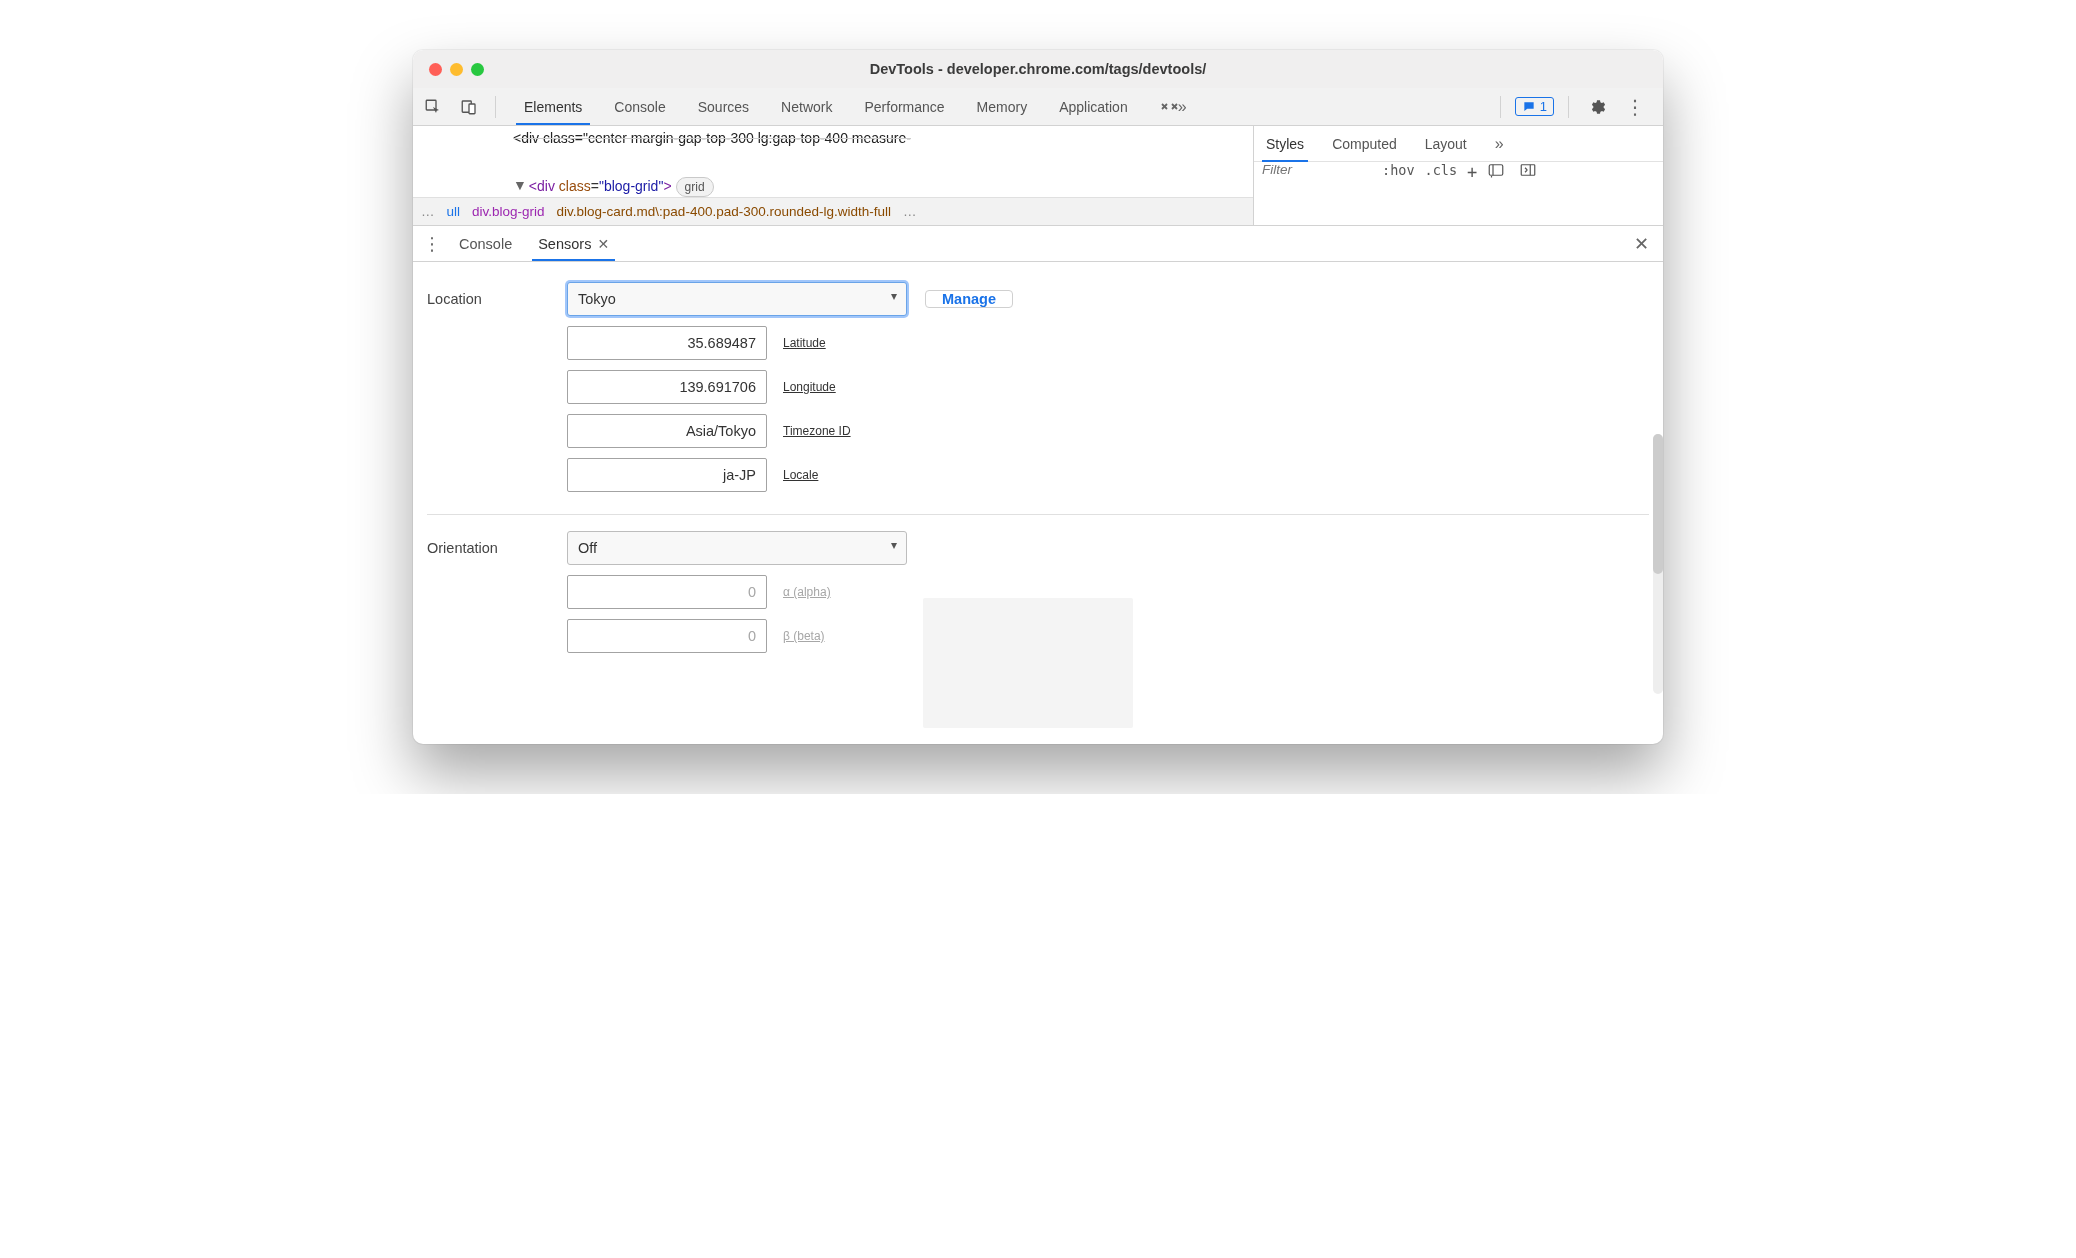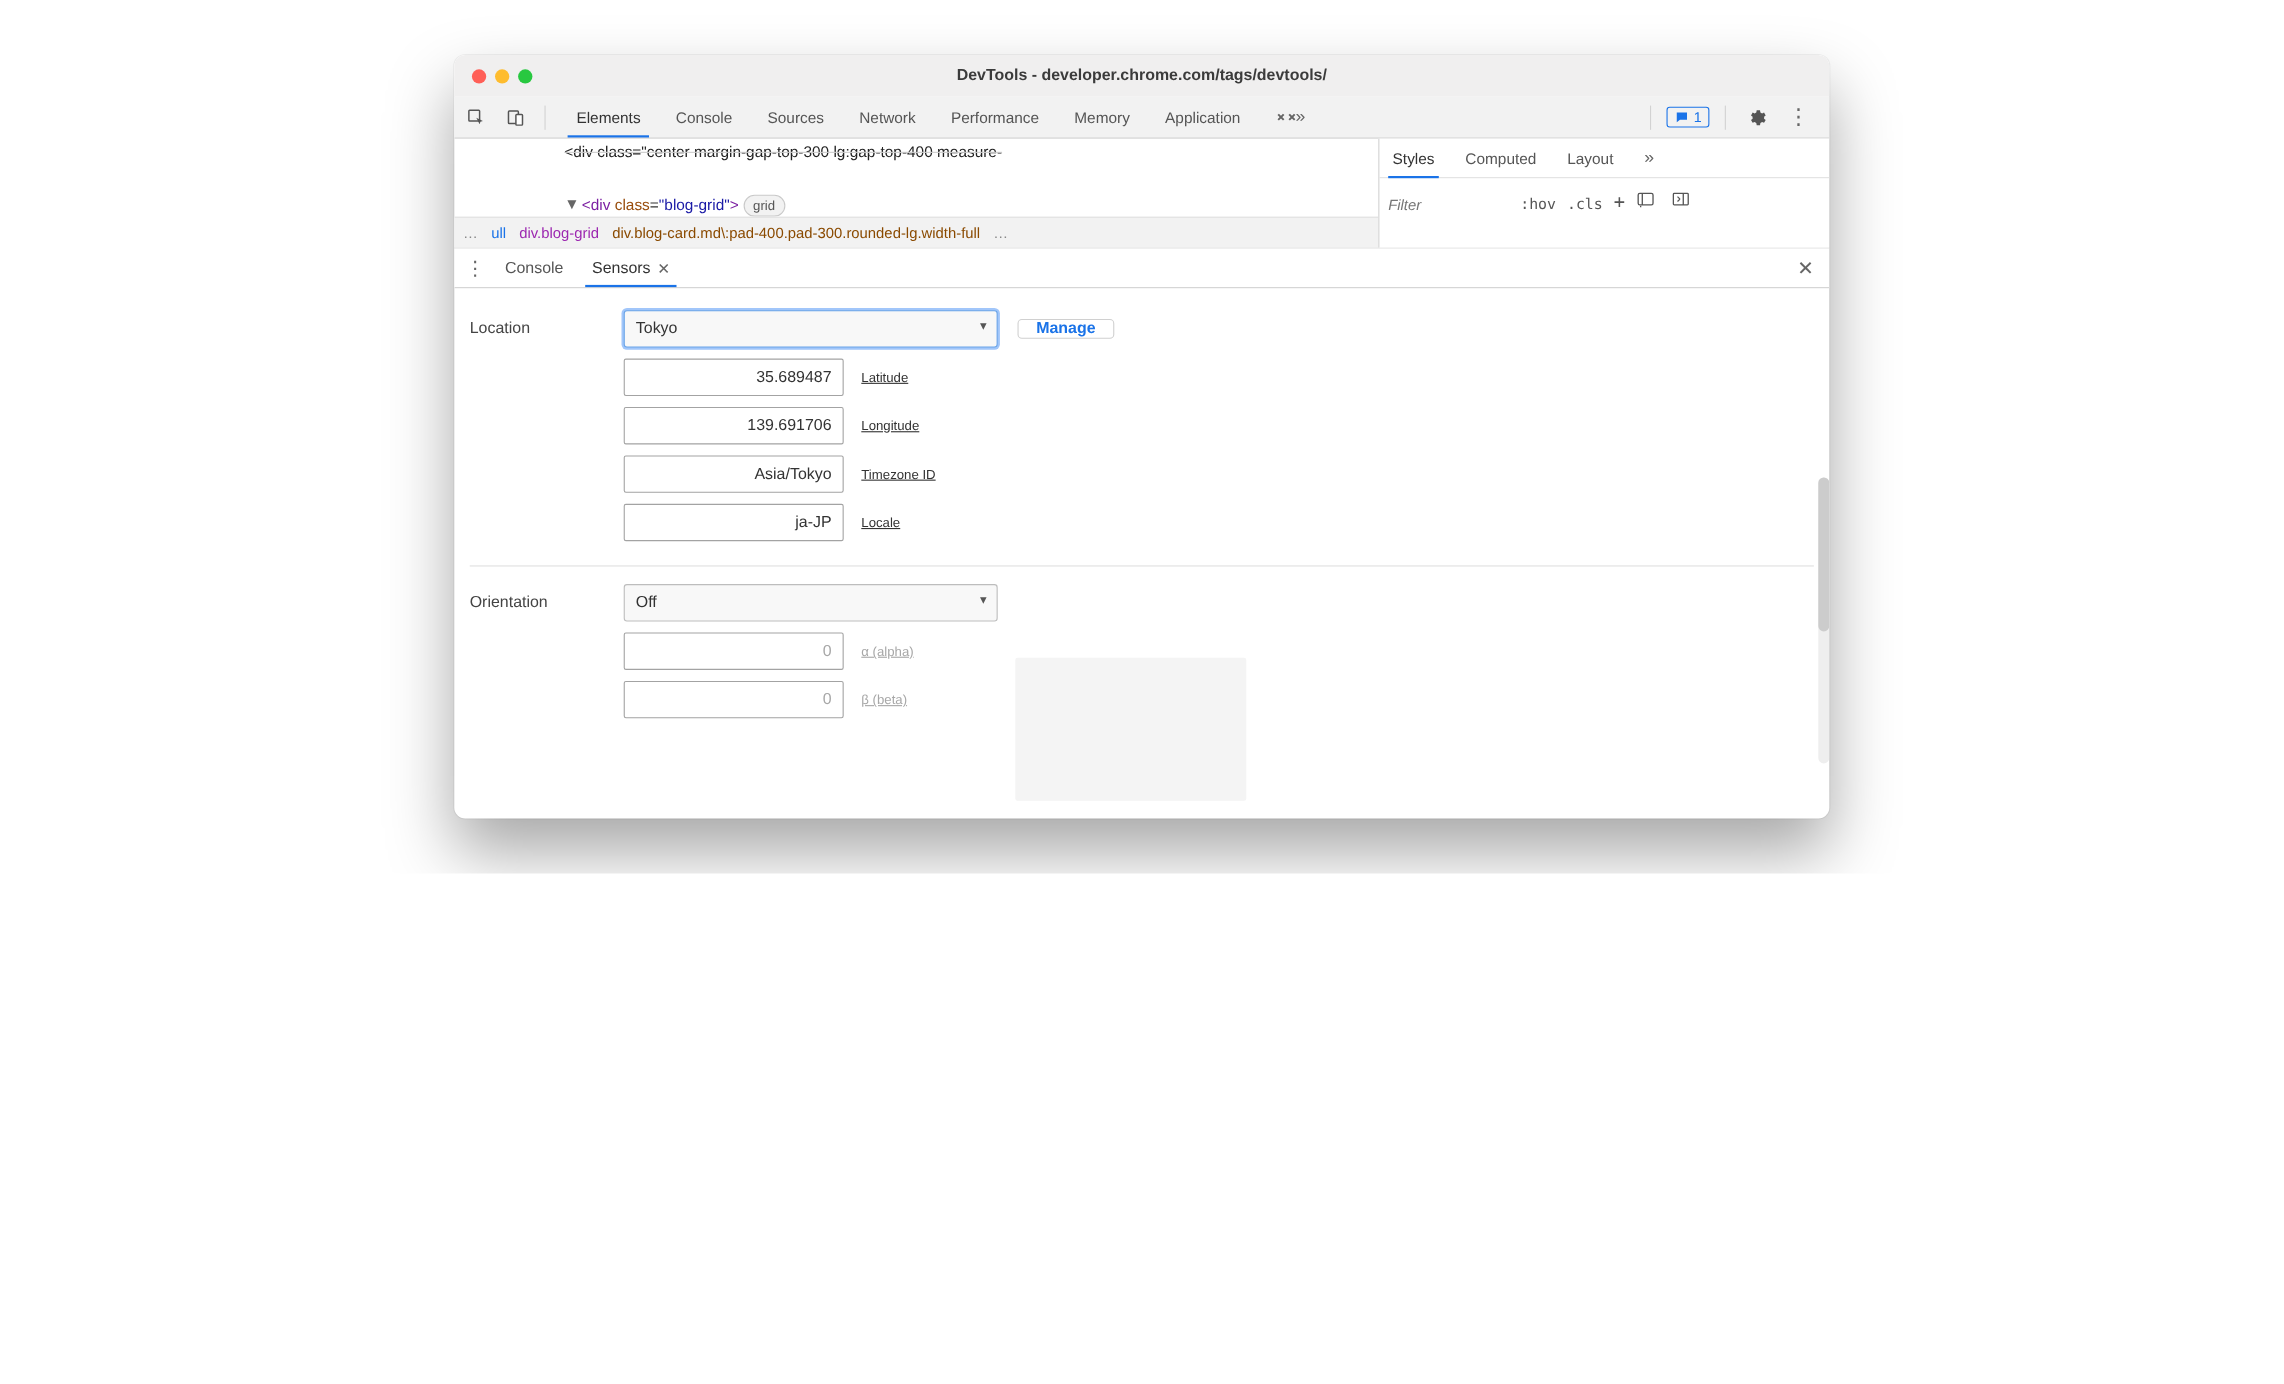--- a/index.html
+++ b/index.html
@@ -33,21 +33,21 @@
   .breadcrumb { background: #f2f2f2; border-top: 1px solid #e0e0e0; height: 30px; display: flex; align-items: center; padding: 0 8px; font-size: 13.5px; gap: 12px; font-family: "Helvetica Neue", Arial, sans-serif; overflow: hidden; white-space: nowrap; }
   .breadcrumb .dots { color: #888; }
   .breadcrumb .b1 { color: #1a73e8; }
   .breadcrumb .b2 { color: #9c27b0; }
   .breadcrumb .b3 { color: #8a4a00; }
   .rightpane { width: 410px; border-left: 1px solid #d2d2d2; background: #fff; display: flex; flex-direction: column; }
   .righttabs { display: flex; align-items: center; height: 36px; border-bottom: 1px solid #e2e2e2; padding: 0 8px; gap: 20px; }
   .righttabs .rtab { font-size: 14px; color: #555; padding: 0 4px; height: 100%; display: flex; align-items: center; position: relative; cursor: pointer; }
   .righttabs .rtab.active { color: #333; }
   .righttabs .rtab.active::after { content: ""; position: absolute; bottom: -1px; left: 0; right: 0; height: 2px; background: #1a73e8; }
-  .stylesbar { display: flex; align-items: flex-end; height: 32px; padding: 0 8px; gap: 10px; }
+  .stylesbar { display: flex; align-items: flex-start; height: 32px; padding: 0 8px; gap: 10px; }
   .stylesbar input { border: none; outline: none; width: 110px; font-size: 13.5px; font-style: italic; color: #888; }
   .stylesbar .txtbtn { font-size: 13.5px; color: #555; font-family: Menlo,monospace; cursor: pointer; }
   .drawer { display: flex; align-items: center; height: 36px; border-bottom: 1px solid #d2d2d2; padding: 0 8px; gap: 6px; background: #fff; }
   .drawer .dots3 { width:22px; display:flex; align-items:center; justify-content:center; color:#666; font-size:18px;}
   .dtab { font-size: 14.5px; color: #555; padding: 0 10px; height: 100%; display: flex; align-items: center; position: relative; cursor: pointer; }
   .dtab.active { color: #333; }
   .dtab.active::after { content: ""; position: absolute; bottom: 0; left: 4px; right: 4px; height: 2px; background: #1a73e8; }
   .dtab .x { margin-left: 6px; color: #666; font-size: 14px; }
   .drawer .closex { margin-left: auto; color: #666; font-size: 18px; cursor: pointer; padding-right: 6px; }
   .sensorpanel { flex: 1; overflow: hidden; padding: 20px 14px 0 14px; position: relative; font-size: 14.5px; }

